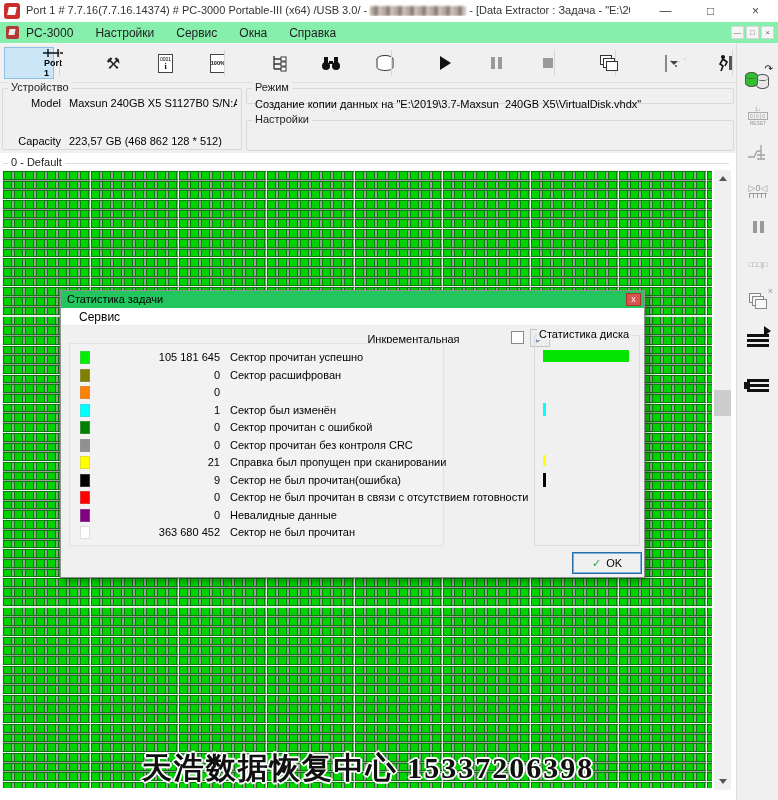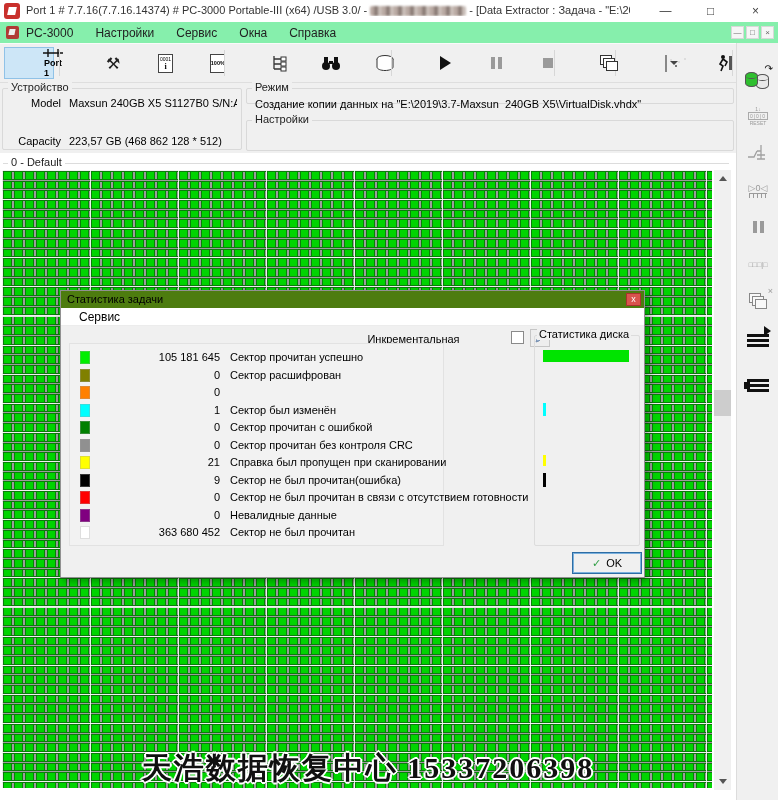--- a/index.html
+++ b/index.html
@@ -82,21 +82,21 @@
   .reset-box{border:1px solid #aaa;padding:0 1px;font-size:5px;letter-spacing:1px;}
   .micro{font-size:5px;line-height:6px;}
   .ruler{width:18px;height:5px;border-top:1px solid #9a9a9a;background:repeating-linear-gradient(90deg,#9a9a9a 0 1px,transparent 1px 4px);}
   .braid-ic{position:relative;width:22px;height:14px;}
   .braid-ic i{position:absolute;left:0;width:22px;height:3px;background:#111;}
   .braid-ic i:nth-child(1){top:0;}.braid-ic i:nth-child(2){top:5px;}.braid-ic i:nth-child(3){top:10px;}
   .braid-ic .tri{position:absolute;right:-2px;top:-8px;width:0;height:0;border-left:7px solid #111;border-top:5px solid transparent;border-bottom:5px solid transparent;}
   .braid-ic .sq{position:absolute;left:-3px;top:3px;width:6px;height:7px;background:#111;border:1px solid #111;}
   
   .dialog{position:absolute;left:60px;top:290px;width:585px;height:288px;background:#f0f0f0;border:1px solid #919191;box-shadow:3px 3px 8px rgba(0,0,0,.35);z-index:5;}
-  .dlg-titlebar{position:absolute;left:0;top:0;width:100%;height:17px;background:#4d7c0f;}
+  .dlg-titlebar{position:absolute;left:0;top:0;width:100%;height:17px;background:#22c55e;}
   .dlg-title{position:absolute;left:6px;top:2px;font-size:11px;}
   .dlg-close{position:absolute;right:3px;top:2px;width:15px;height:13px;background:#d9544d;border:1px solid #a8332e;color:#fff;font-size:9px;line-height:11px;text-align:center;}
   .dlg-menu{position:absolute;left:0;top:17px;width:100%;height:18px;background:#fff;border-bottom:1px solid #ececec;}
   .dlg-menu span{position:absolute;left:18px;top:2px;font-size:12px;}
   .dlg-body{position:absolute;left:0;top:35px;right:0;bottom:0;background:#f0f0f0;}
   .inc-label{position:absolute;left:260px;top:7px;width:185px;text-align:center;font-size:11px;}
   .inc-check{position:absolute;left:450px;top:5px;width:13px;height:13px;background:#fff;border:1px solid #8a8a8a;}
   .brush-btn{position:absolute;left:469px;top:3px;width:20px;height:18px;background:#eee;border:1px solid #c6c6c6;display:flex;align-items:center;justify-content:center;}
   .stats-list{position:absolute;left:8px;top:17px;width:375px;height:203px;background:#f2f2f2;border:1px solid #e2e2e2;text-decoration:underline;}
   .stat-row{position:absolute;left:0;width:100%;height:17px;}

